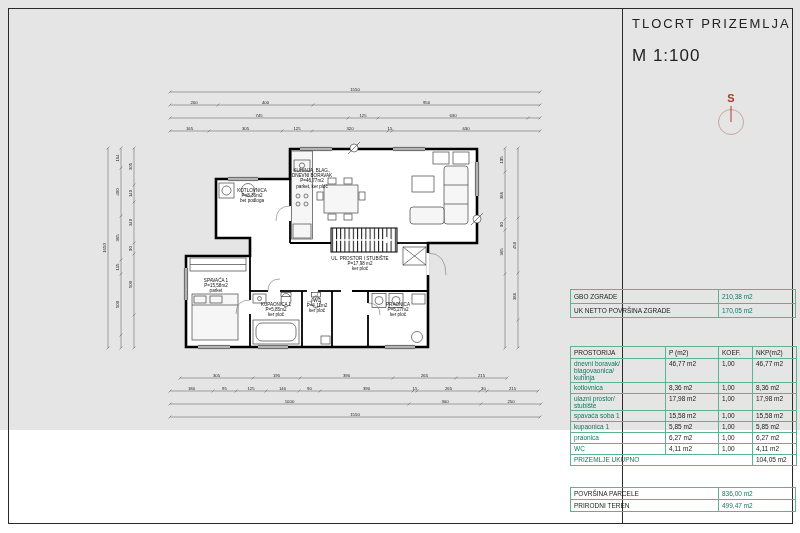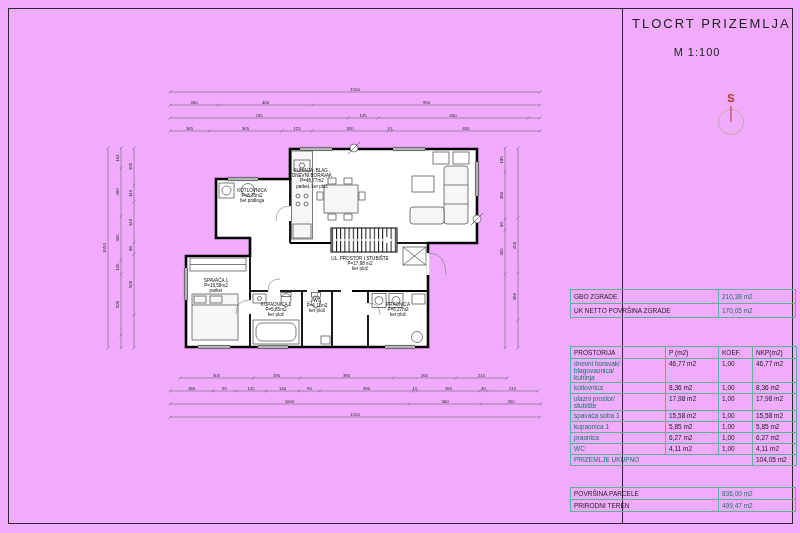--- a/index.html
+++ b/index.html
@@ -1,21 +1,21 @@
 <!DOCTYPE html>
 <html><head>
 <meta charset="utf-8">
 <style>
   *{margin:0;padding:0;box-sizing:border-box}
   html,body{width:800px;height:533px;background:#fff;font-family:"Liberation Sans",sans-serif;overflow:hidden}
-  .sheet{position:relative;width:800px;height:533px;background:#f0abfc}
+  .sheet{position:relative;width:800px;height:430px;background:#e5e5e5}
   .frame{position:absolute;left:8px;top:8px;width:785px;height:516px;border:1px solid #2a2a2a}
   .separator{position:absolute;left:622px;top:8px;width:1px;height:516px;background:#2a2a2a}
   .title{position:absolute;left:632px;top:16px;font-size:13px;letter-spacing:2px;color:#222;white-space:nowrap}
-  .scale{position:absolute;left:632px;top:46px;width:130px;text-align:center;font-size:11px;letter-spacing:1px;color:#222}
+  .scale{position:absolute;left:632px;top:46px;width:130px;text-align:left;font-size:17px;letter-spacing:1px;color:#222}
   .compass{position:absolute;left:714px;top:92px;width:34px;text-align:center}
   .compass .s{color:#b03a2e;font-size:11px;font-weight:bold;line-height:12px}
   .comp-circle{fill:none;stroke:#c9a79a;stroke-width:1}
   .comp-needle{stroke:#b03a2e;stroke-width:1}
   #plan-svg{position:absolute;left:95px;top:80px}
   #plan-svg text{font-family:"Liberation Sans",sans-serif}
   #dims-layer line{stroke:#555;stroke-width:0.5}
   #dims-layer text{font-size:4.3px;fill:#222;text-anchor:middle}
   #room-labels text{font-size:4.6px;fill:#111;text-anchor:middle}
   .gtable{position:absolute;border-collapse:collapse;width:226px;font-size:6.5px;color:#222;table-layout:fixed}

